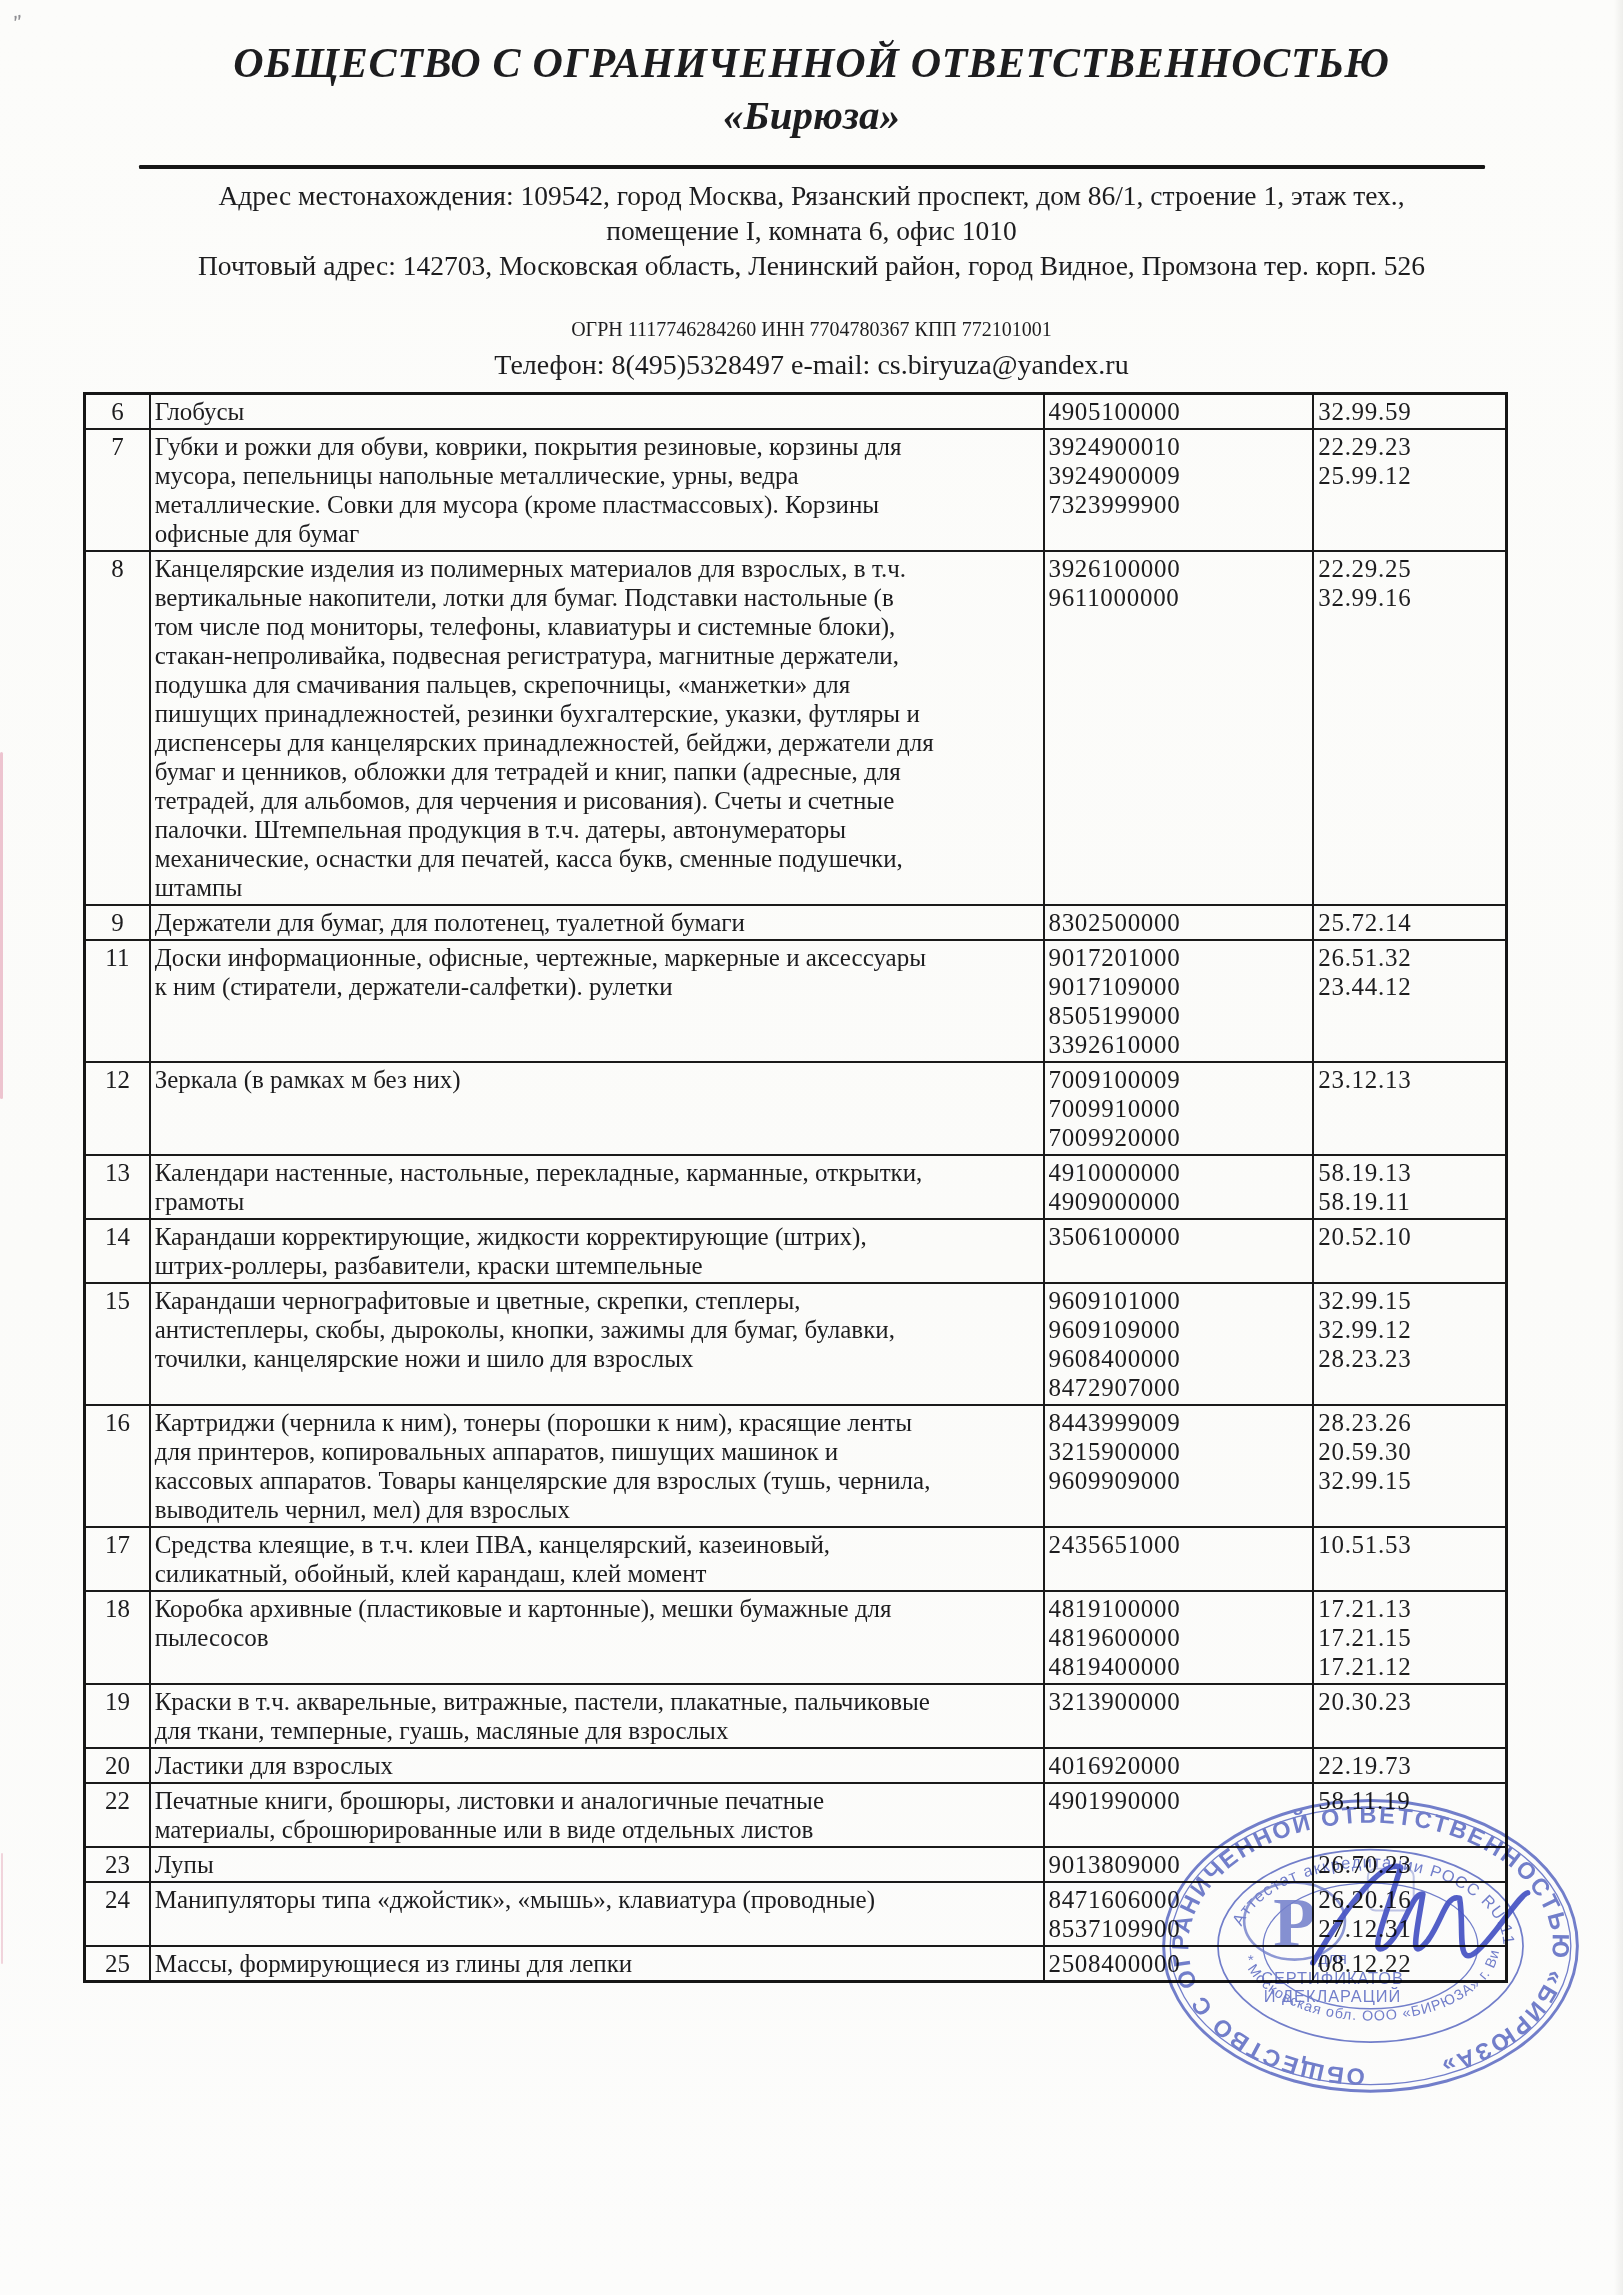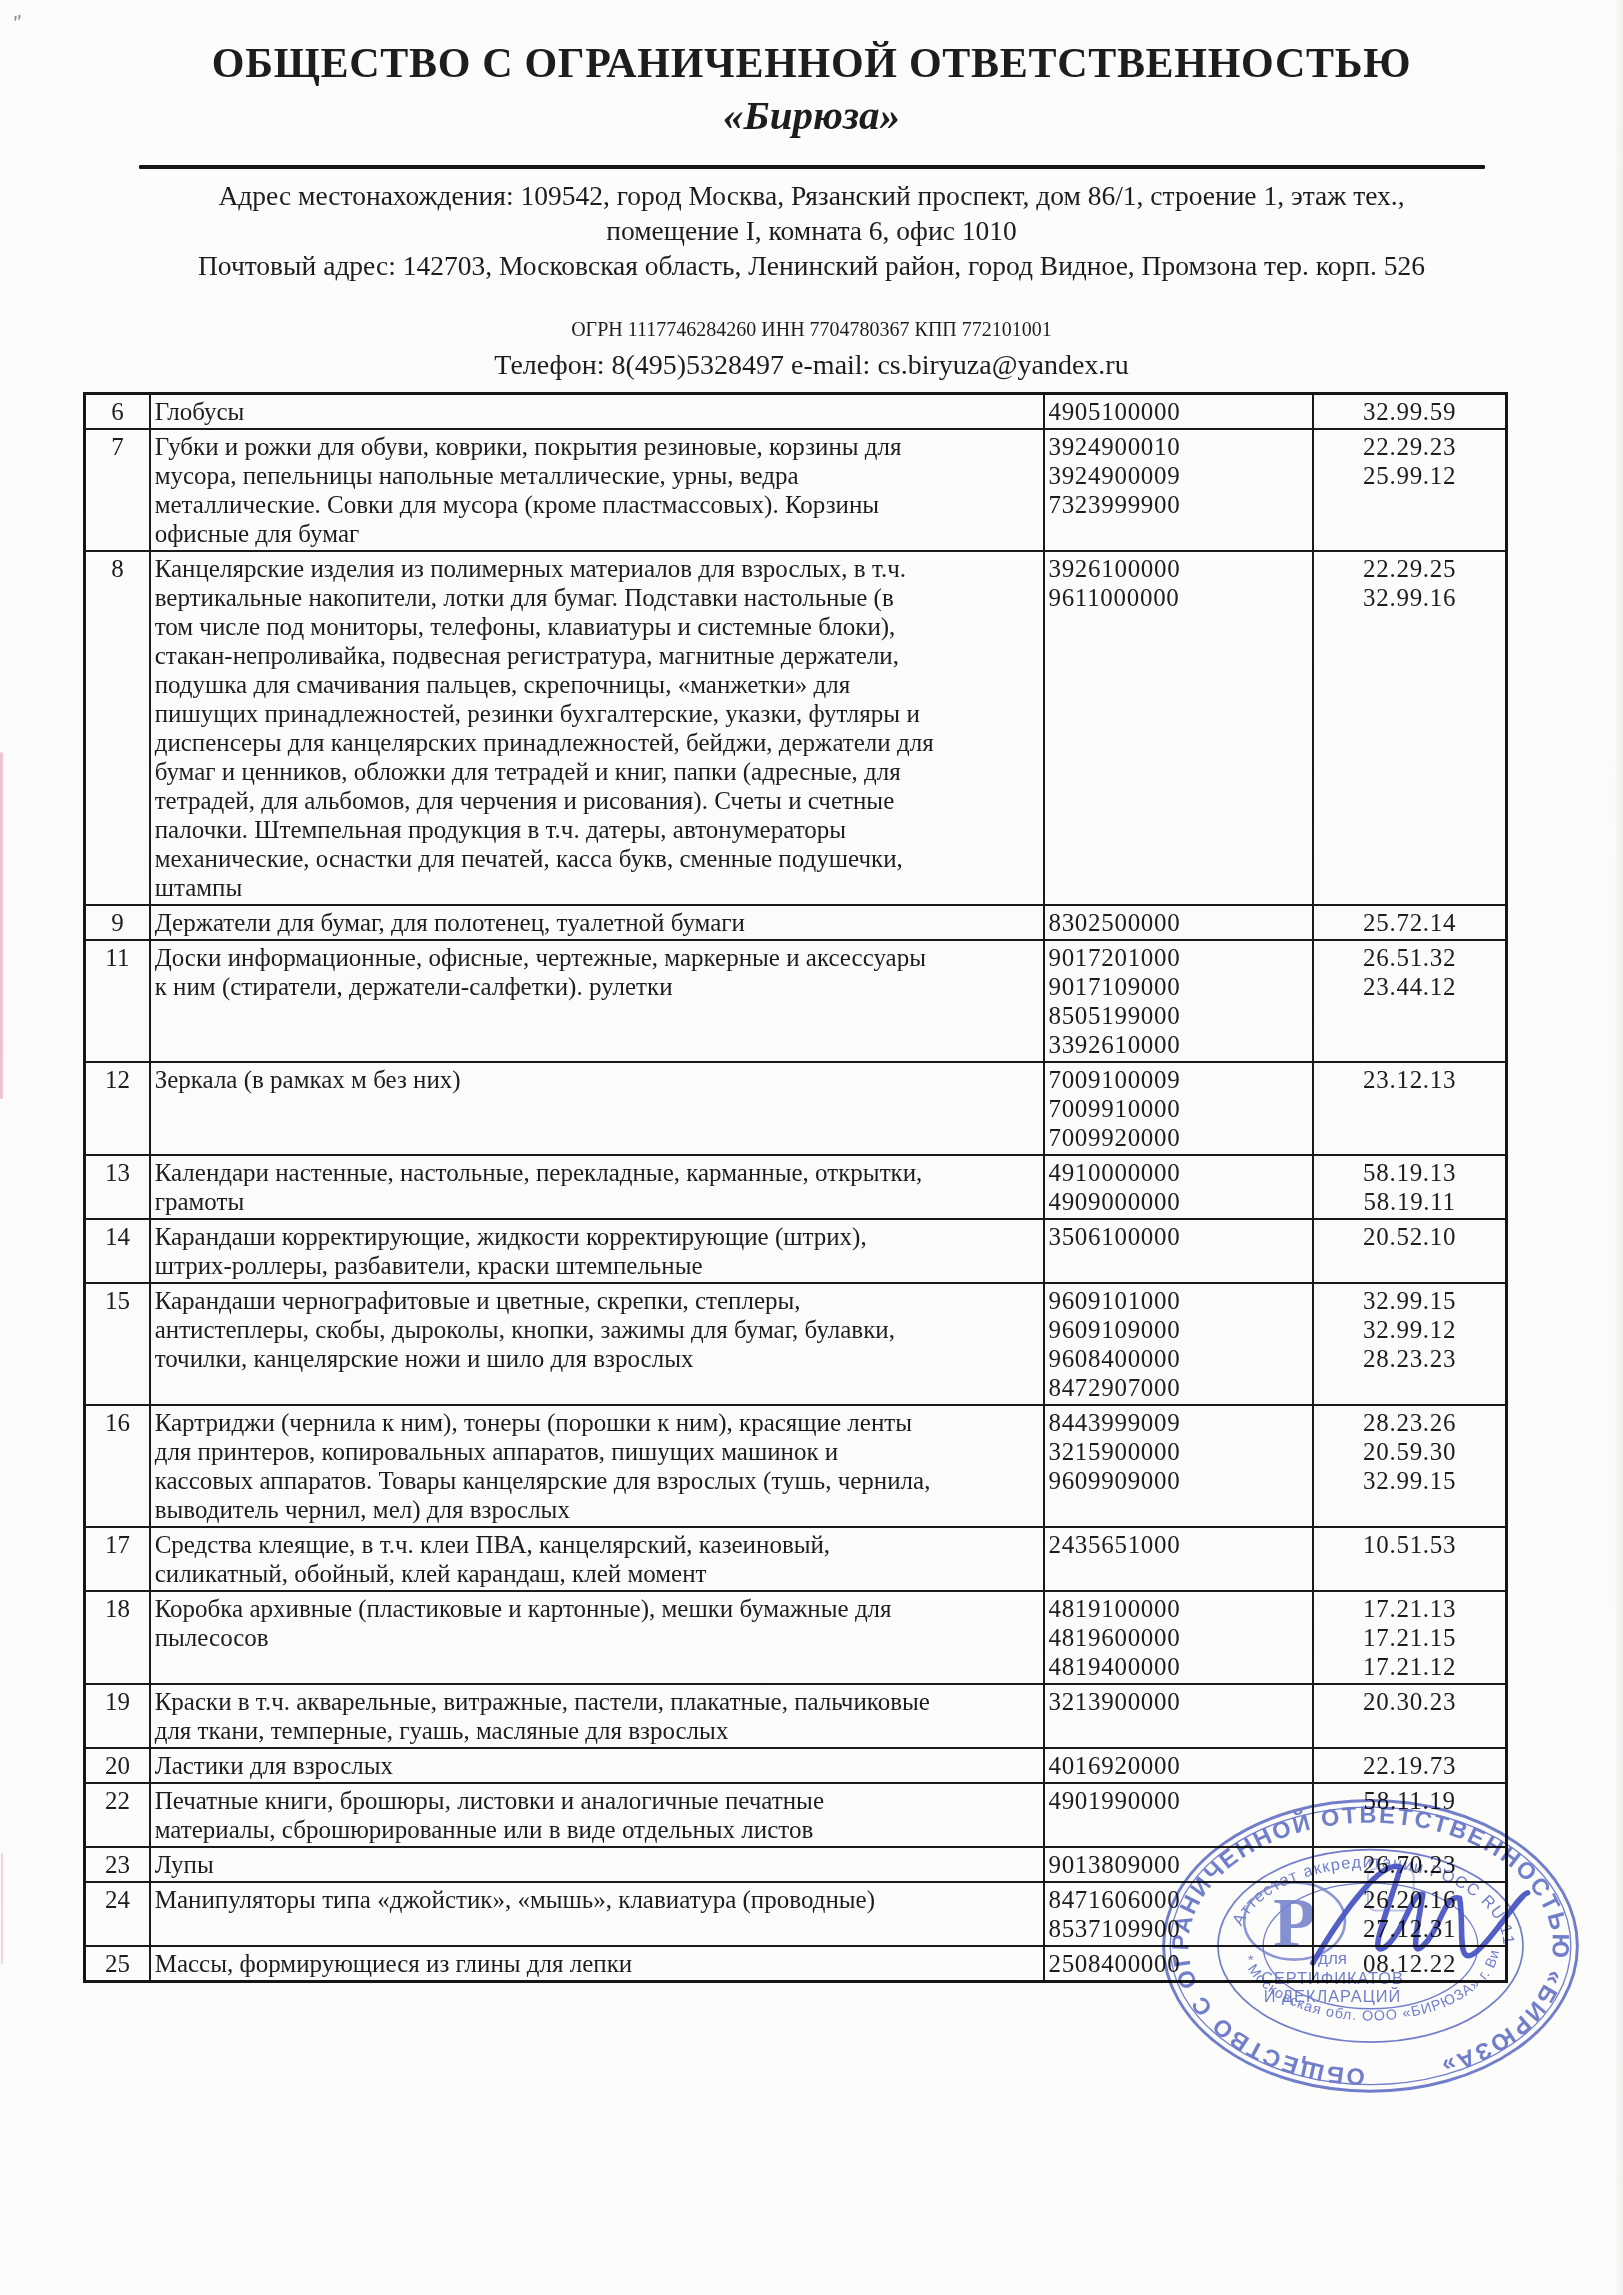--- a/index.html
+++ b/index.html
@@ -8,21 +8,21 @@
     width:1623px;height:2295px;
     margin:0 auto;
     background:linear-gradient(180deg,#fcfcfa 0%,#fbfbf9 55%,#fcfcfb 100%);
     overflow:hidden;
     font-family:"Liberation Serif", serif;
     color:#1d1d1f;
   }
   
   .header{width:1426px;margin:0 auto;padding-top:38px;text-align:center;}
   .title-1{
-    font-size:42px;font-weight:bold;
+    font-size:42px;font-weight:bold;font-style:italic;
     letter-spacing:0.7px;line-height:50px;margin:0;
   }
   .title-2{
     font-size:41px;font-weight:bold;font-style:italic;
     line-height:48px;margin:2.6px 0 0 0;
   }
   .rule{
     width:1346px;height:4.6px;background:#161616;
     margin:26px auto 0 auto;border-radius:1.3px;
   }
@@ -43,21 +43,21 @@
   table.goods{border:3.3px solid #161616;}
   table.goods td{
     border:2px solid #1a1a1a;
     vertical-align:top;
     font-size:25px;line-height:29px;
     padding:2px 3.9px 2px 3.9px;
   }
   td.c-num{width:55px;text-align:center;font-size:26px;}
   td.c-desc{width:884px;padding-left:14.4px;}
   td.c-code{width:260px;padding-left:34px;font-size:26px;letter-spacing:0.7px;}
-  td.c-cls{padding-left:25px;font-size:26px;letter-spacing:0.7px;text-align:center;}
+  td.c-cls{padding-left:25px;font-size:26px;letter-spacing:0.7px;}
   .pre{white-space:pre-line;}
   
   .stamp{
     position:absolute;left:1157px;top:1794px;
     width:427px;height:309px;
     mix-blend-mode:multiply;
     opacity:.92;
   }
   
   .artifact-corner{

